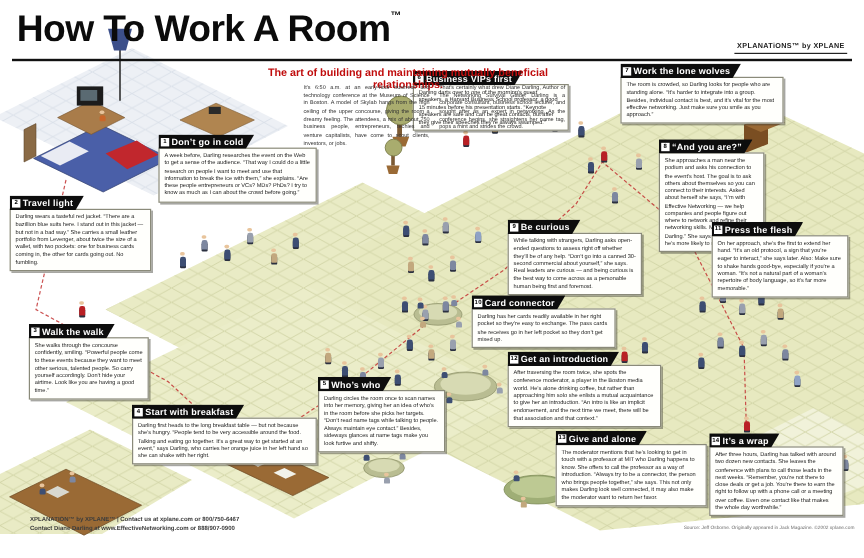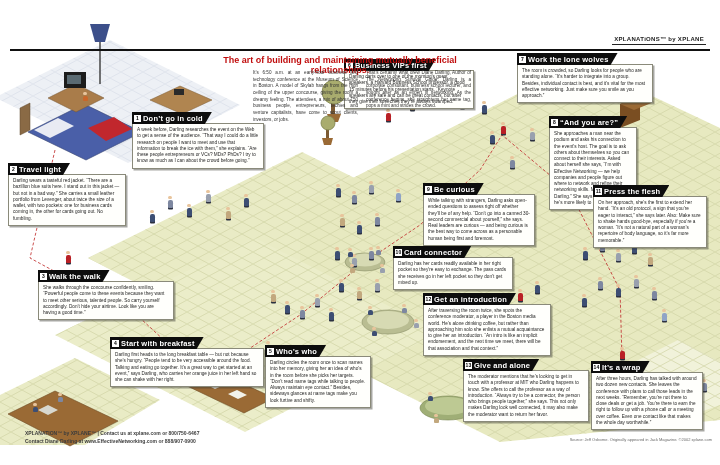--- a/index.html
+++ b/index.html
@@ -463,35 +463,35 @@
         </div>
         <div class="co-body">A week before, Darling researches the event on the Web to get a sense of the audience. “That way I could do a little research on people I want to meet and use that information to break the ice with them,” she explains. “Are these people entrepreneurs or VCs? MDs? PhDs? I try to know as much as I can about the crowd before going.”</div>
       </div>
       <div class="callout" style="left: 8px; top: 163px; width: 118px;">
         <div class="co-head">
           <span class="co-num">2</span>
           <span>Travel light</span>
         </div>
         <div class="co-body">Darling wears a tasteful red jacket. “There are a bazillion blue suits here. I stand out in this jacket — but not in a bad way.” She carries a small leather portfolio from Levenger, about twice the size of a wallet, with two pockets: one for business cards coming in, the other for cards going out. No fumbling.</div>
       </div>
-      <div class="callout" style="left: 38px; top: 270px; width: 136px;">
+      <div class="callout" style="left: 24px; top: 270px; width: 100px;">
         <div class="co-head">
           <span class="co-num">3</span>
           <span>Walk the walk</span>
         </div>
         <div class="co-body">She walks through the concourse confidently, smiling. “Powerful people come to these events because they want to meet other serious, talented people. So carry yourself accordingly. Don’t hide your airtime. Look like you are having a good time.”</div>
       </div>
       <div class="callout" style="left: 110px; top: 337px; width: 154px;">
         <div class="co-head">
           <span class="co-num">4</span>
           <span>Start with breakfast</span>
         </div>
         <div class="co-body">Darling first heads to the long breakfast table — but not because she’s hungry. “People tend to be very accessible around the food. Talking and eating go together. It’s a great way to get started at an event,” says Darling, who carries her orange juice in her left hand so she can shake with her right.</div>
       </div>
-      <div class="callout" style="left: 253px; top: 345px; width: 106px; padding-left: 12px;">
+      <div class="callout" style="left: 253px; top: 314px; width: 106px; padding-left: 12px;">
         <div class="co-head">
           <span class="co-num">5</span>
           <span>Who’s who</span>
         </div>
         <div class="co-body">Darling circles the room once to scan names into her memory, giving her an idea of who’s in the room before she picks her targets. “Don’t read name tags while talking to people. Always maintain eye contact.” Besides, sideways glances at name tags make you look furtive and shifty.</div>
       </div>
       <div class="callout" style="left: 344px; top: 59px; width: 130px;">
         <div class="co-head">
           <span class="co-num">6</span>
           <span>Business VIPs first</span>
@@ -549,20 +549,23 @@
       </div>
       <div class="callout" style="left: 591px; top: 361px; width: 112px;">
         <div class="co-head">
           <span class="co-num">14</span>
           <span>It’s a wrap</span>
         </div>
         <div class="co-body">After three hours, Darling has talked with around two dozen new contacts. She leaves the conference with plans to call those leads in the next weeks. “Remember, you’re not there to close deals or get a job. You’re there to earn the right to follow up with a phone call or a meeting over coffee. Even one contact like that makes the whole day worthwhile.”</div>
       </div>
     </div>
 
+  <div class="title">
+    <span>How To Work A Room</span><sup>™</sup>
+  </div>
   <div class="rule"></div>
   <div class="logo">XPLANATiONS™ by XPLANE</div>
   <div class="subtitle">The art of building and maintaining mutually beneficial relationships.</div>
   <div class="intro intro1">It’s 6:50 a.m. at an early-hour business and technology conference at the Museum of Science in Boston. A model of Skylab hangs from the high ceiling of the upper concourse, giving the room a dreamy feeling. The attendees, a mix of about 750 business people, entrepreneurs, techies and venture capitalists, have come to scout clients, investors, or jobs.</div>
   <div class="intro intro2">That’s certainly what drew Diane Darling, Author of The Networking Survival Guide. Darling is a corporate consultant, business school lecturer, and sought after as an expert in networking. As the conference begins, she straightens her name tag, pops a mint and strides the crowd.</div>
 
   <div class="footer1">XPLANATION™ by XPLANE™ | Contact us at xplane.com or 800/750-6467</div>
   <div class="footer2">Contact Diane Darling at www.EffectiveNetworking.com or 888/907-0900</div>
   <div class="source">Source: Jeff Osborne. Originally appeared in Jack Magazine. ©2002 xplane.com</div>
 

